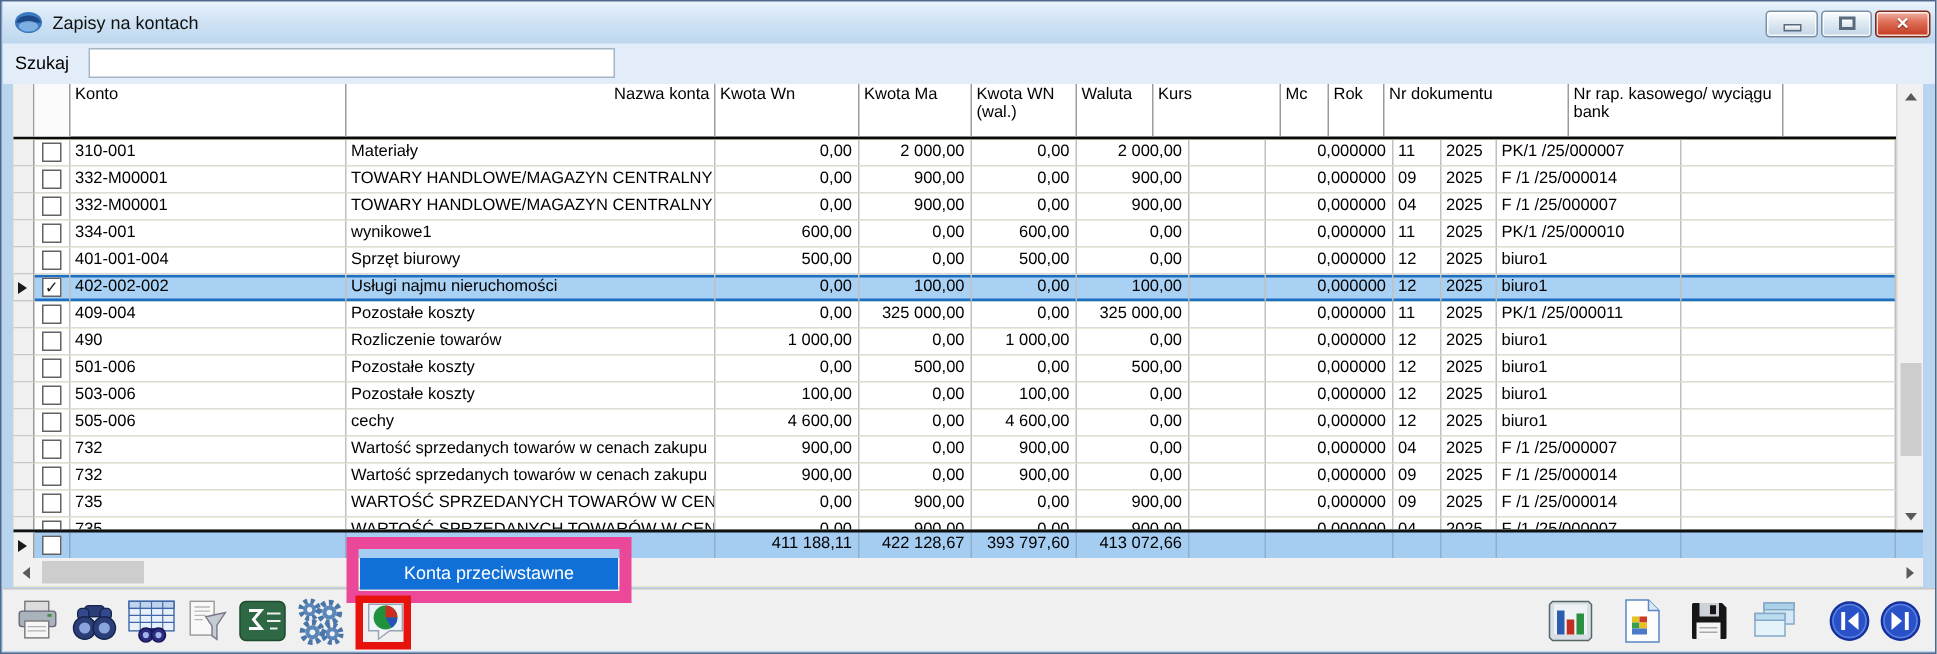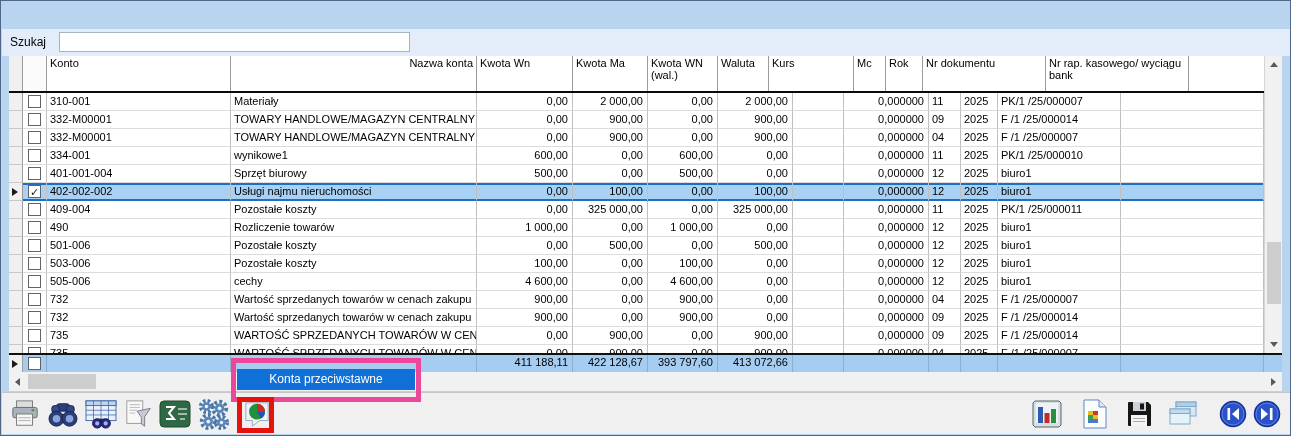--- a/index.html
+++ b/index.html
@@ -73,31 +73,48 @@
   .hthumb { position:absolute; left:19px; top:2px; width:68px; height:15px; background:#cdcdcd; }
 
   
   .toolbar { position:absolute; left:1px; top:391px; width:1289px; height:42px;
              background:#f0f0f0; border-top:1px solid #c6c6c6; }
   .tbtn { position:absolute; top:4px; width:34px; height:34px; display:flex; align-items:center; justify-content:center; cursor:pointer; }
   .tbtn svg { display:block; }
 
   
   .anno-tooltip { position:absolute; left:230px; top:357px; width:190px; height:44px;
-                  border:5px solid #ec4899; z-index:20; }
+                  border:8px solid #ec4899; z-index:20; }
   .tooltip-strip { position:absolute; left:1px; right:1px; top:6px; height:21px; background:#1070d8;
                    color:#fff; font-size:12px; text-align:center; line-height:21px; }
   .anno-pie { position:absolute; left:236px; top:396px; width:37px; height:36px;
               border:5px solid #e8120d; z-index:20; }
 </style>
 </head>
 <body>
 
 <div class="window">
 
+  <div class="titlebar">
+    <svg class="title-icon" viewBox="0 0 20 16">
+      <ellipse cx="10" cy="8" rx="9" ry="7" fill="#3a78c0"></ellipse>
+      <path d="M1.5 8a9 7 0 0 1 17 0z" fill="#1c4a86"></path>
+      <ellipse cx="10" cy="10.5" rx="6.5" ry="3.5" fill="#8ab8e8" opacity="0.85"></ellipse>
+    </svg>
+    <span class="title-text">Zapisy na kontach</span>
+    <div class="win-btn btn-min">
+        <span class="glyph-min"></span>
+      </div>
+    <div class="win-btn btn-max">
+        <span class="glyph-max"></span>
+      </div>
+    <div class="win-btn btn-close">
+        <span class="glyph-close">✕</span>
+      </div>
+  </div>
 
   <div class="searchrow">
     <span class="search-label">Szukaj</span>
     <input class="search-input" value="" style="">
   </div>
 
   <div class="tablewrap">
     <div class="thead" id="thead">
       <div class="hstub ind-h"></div>
       <div class="hstub cb-h"></div>

